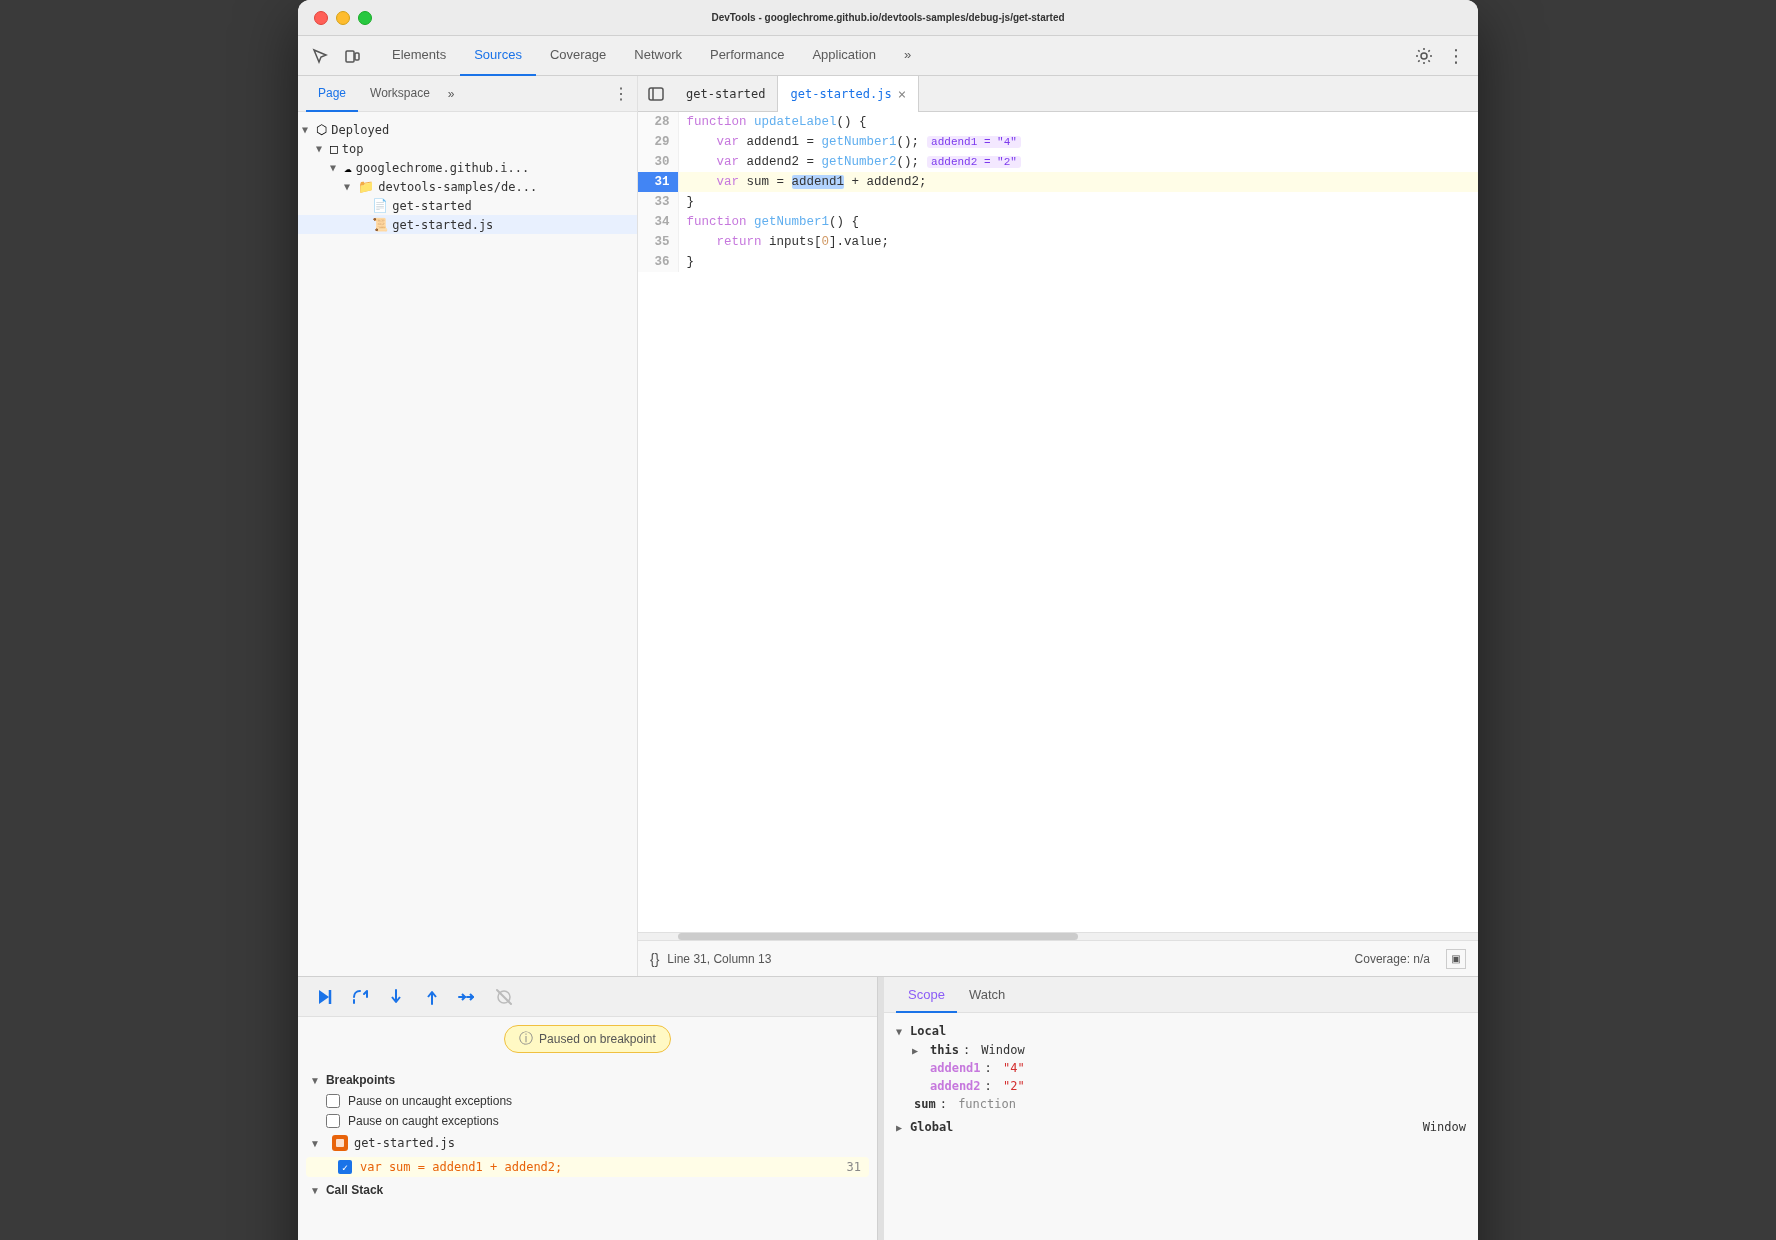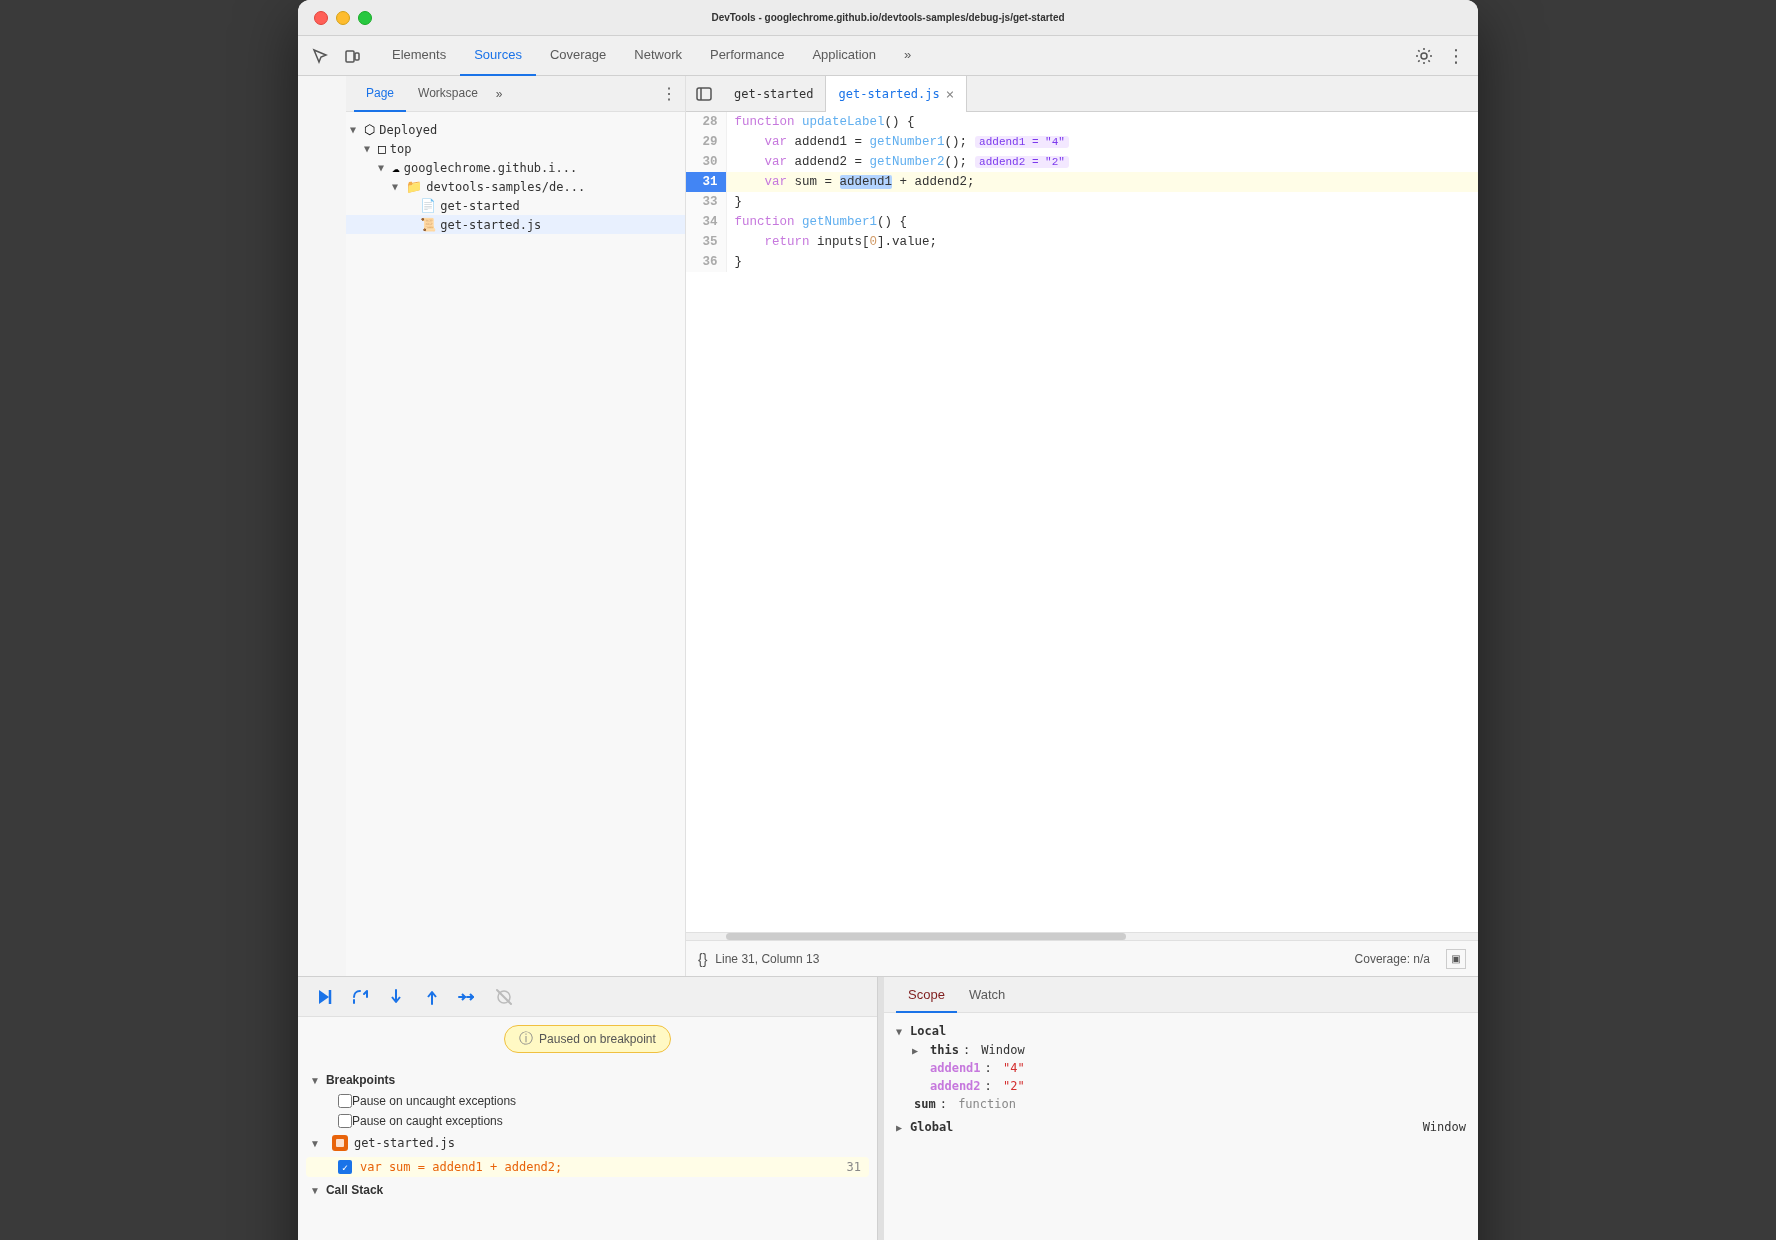--- a/index.html
+++ b/index.html
@@ -92,21 +92,20 @@
     .devtools-tabs-right {
       display: flex;
       align-items: center;
       gap: 4px;
     }
     
     .main-content {
       display: flex;
       height: 900px;
       background: #0ea5e9;
-      margin-left: 48px;
     }
     
     .sidebar {
       width: 340px;
       background: #f8f8f8;
       border-right: 1px solid #e0e0e0;
       display: flex;
       flex-direction: column;
       overflow: hidden;
     }
@@ -363,23 +362,24 @@
       user-select: none;
     }
     .debug-section-arrow {
       margin-right: 6px;
       font-size: 10px;
       color: #666;
     }
     .checkbox-item {
       display: flex;
       align-items: center;
-      padding: 3px 12px 3px 40px;
+      padding: 3px 12px 3px 28px;
       font-size: 12px;
       color: #333;
+      gap: 8px;
     }
     .checkbox-item input[type="checkbox"] {
       width: 14px;
       height: 14px;
     }
     .breakpoint-file {
       display: flex;
       align-items: center;
       padding: 4px 12px;
       font-size: 12px;
@@ -452,21 +452,21 @@
       padding: 0 12px;
       height: 36px;
       display: flex;
       align-items: center;
       font-size: 13px;
       cursor: pointer;
       border-bottom: 2px solid transparent;
       color: #5a5a5a;
     }
     .scope-tab.active {
-      color: #7f1d1d;
+      color: #8b5cf6;
       border-bottom: 2px solid #1a73e8;
     }
     .scope-content {
       flex: 1;
       overflow-y: auto;
       padding: 8px 0;
       font-family: 'Menlo', monospace;
       font-size: 12px;
     }
     .scope-item {

